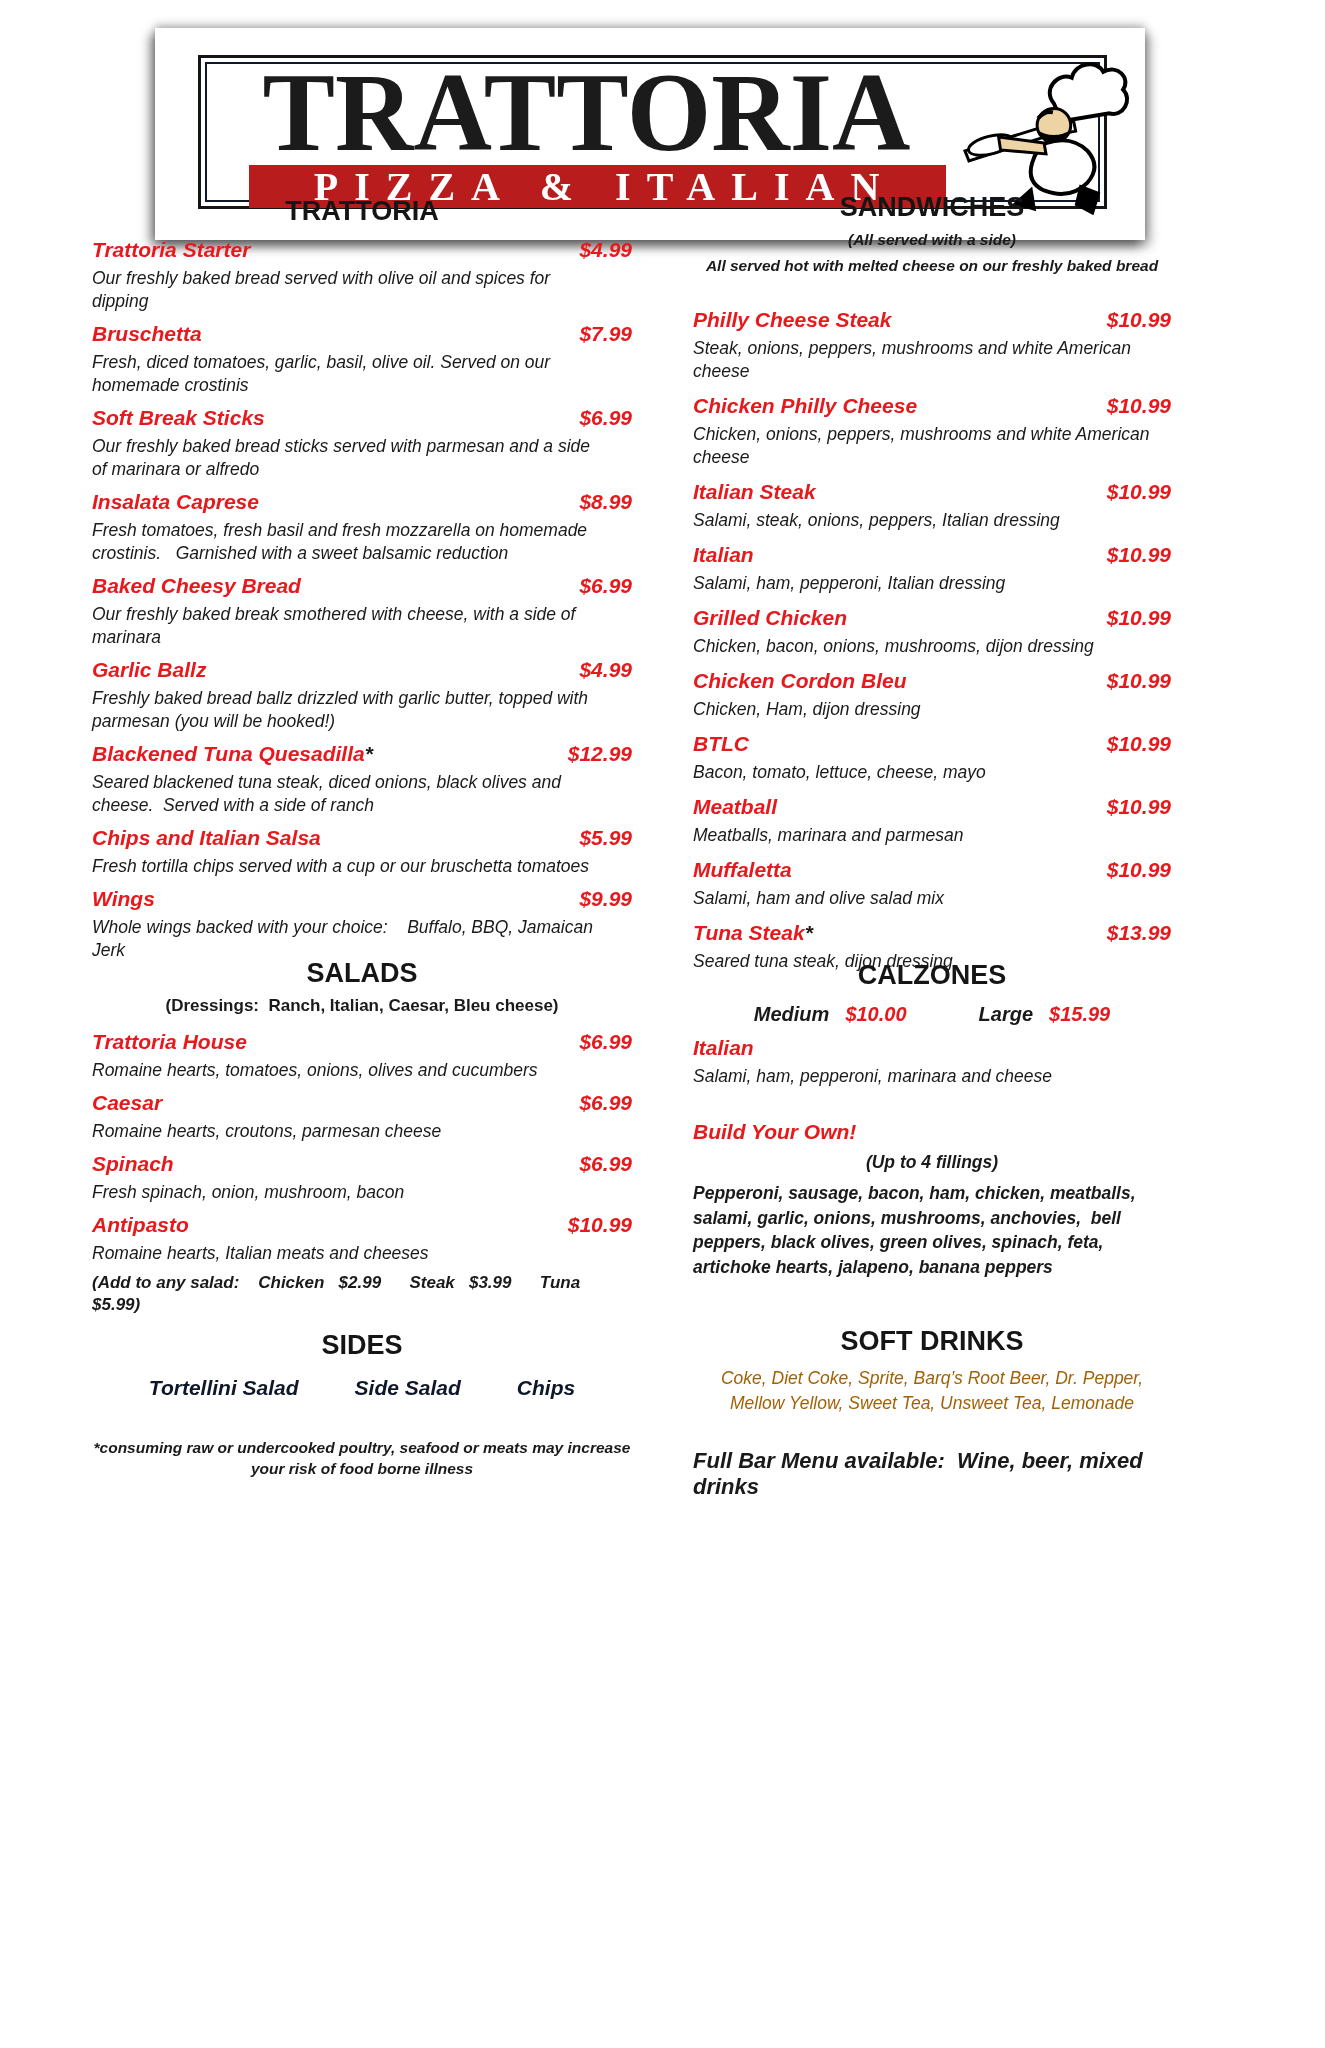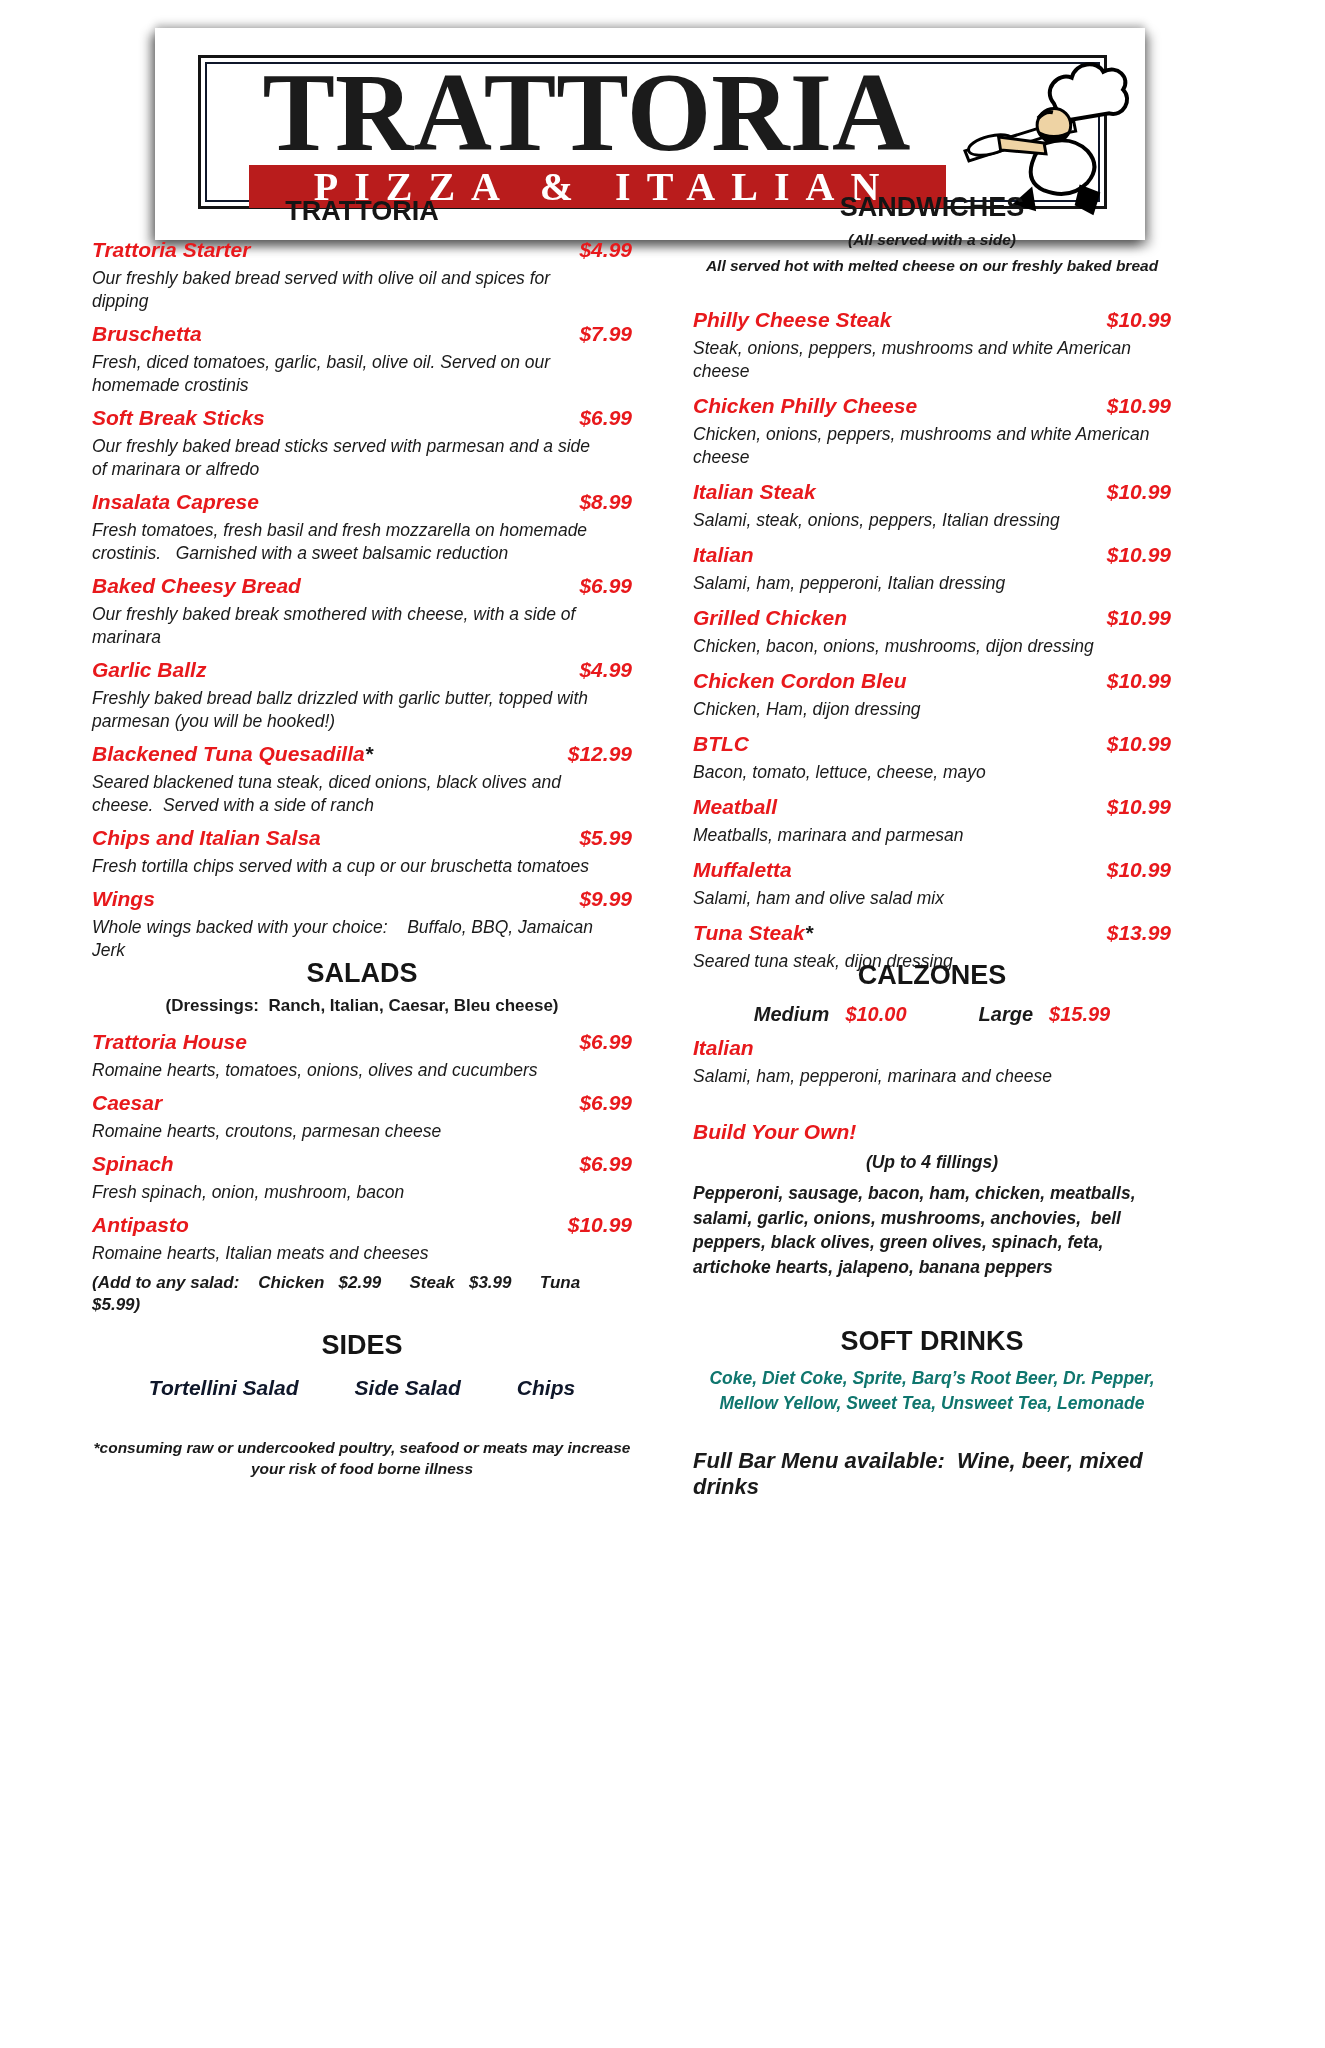--- a/index.html
+++ b/index.html
@@ -71,21 +71,21 @@
   .sizes { display:flex; justify-content:center; gap:72px; font-style:italic; font-weight:700;
     font-size:20px; line-height:24px; margin-bottom:8px; color:#1a1a1a; }
   .sizes .pr2 { color:#E8191C; margin-left:16px; }
   .build { margin-top:30px; }
   .buildnote { text-align:center; font-style:italic; font-weight:700; font-size:17.5px; line-height:22px; color:#1a1a1a; margin:6px 0 8px; }
   .fillings { font-style:italic; font-weight:700; font-size:17.5px; line-height:24.5px; color:#1a1a1a; padding-right:18px; white-space:pre-wrap; }
 
   .sides-row { display:flex; justify-content:center; gap:56px; }
   .sides-row .si { font-style:italic; font-weight:700; font-size:21px; color:#0f172a; white-space:nowrap; }
 
-  .sof-desc { text-align:center; font-style:italic; font-weight:700; font-size:17.5px; line-height:25px; color:#0f766e; white-space:pre-wrap; }
+  .sof-desc { text-align:center; font-style:italic; font-weight:400; font-size:17.5px; line-height:25px; color:#a16207; white-space:pre-wrap; }
 </style>
 </head>
 <body>
 
 <div class="page">
 
   <div class="logo-box">
     <div class="logo-border-outer">
       <div class="logo-border-inner">
         <div class="logo-title">TRATTORIA</div>

